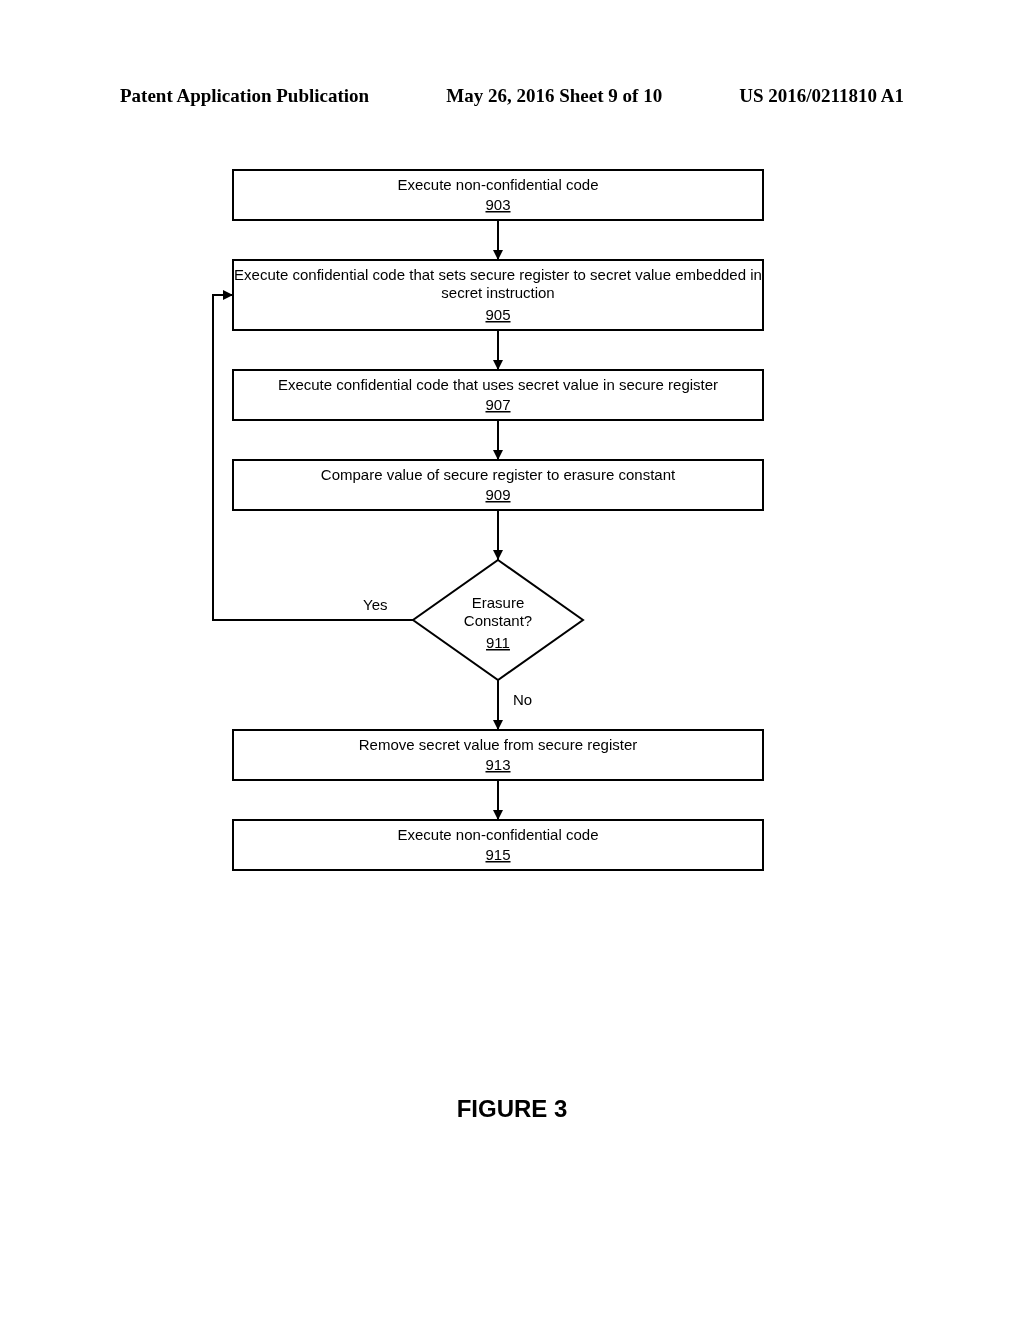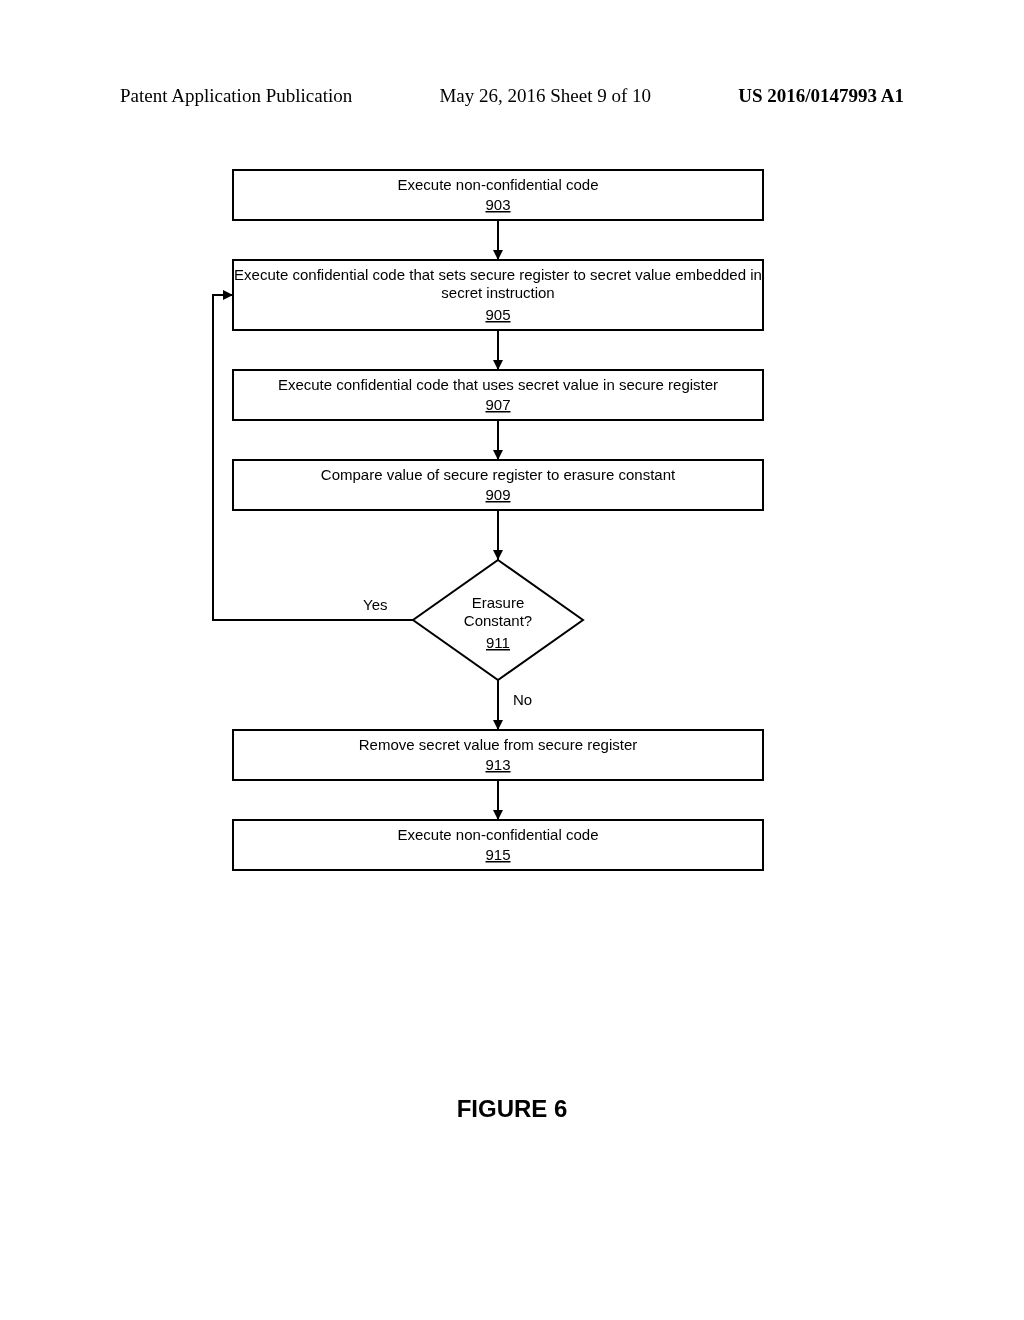--- a/index.html
+++ b/index.html
@@ -21,24 +21,24 @@
       right: 0;
       padding: 0 120px;
       font-family: "Times New Roman", Times, serif;
     }
     .header-line {
       display: flex;
       justify-content: space-between;
       font-size: 19px;
     }
     .header-left {
-      font-weight: normal;
+      font-weight: bold;
     }
     .header-mid {
-      font-weight: normal;
+      font-weight: bold;
     }
     .header-right {
       font-weight: bold;
     }
     .svg-wrap {
       position: absolute;
       top: 140px;
       left: 8px;
     }
     .figure-caption {
@@ -67,21 +67,21 @@
       font-size: 15px;
     }
   </style>
 </head>
 <body>
 
 <div class="header">
   <div class="header-line">
     <span class="header-left">Patent Application Publication</span>
     <span class="header-mid">May 26, 2016  Sheet 9 of 10</span>
-    <span class="header-right">US 2016/0147993 A1</span>
+    <span class="header-right">US 2016/0211810 A1</span>
   </div>
 </div>
 
 <div class="svg-wrap">
   <svg width="1024" height="940">
     <defs>
       <marker id="arrow" markerWidth="12" markerHeight="12" refX="10" refY="5" orient="auto" markerUnits="userSpaceOnUse">
         <path d="M0,0 L10,5 L0,10 Z" fill="#000"></path>
       </marker>
     </defs>
@@ -137,13 +137,13 @@
 
     <g>
       <rect x="225" y="680" width="530" height="50" fill="#fff" stroke="#000" stroke-width="2"></rect>
       <text class="box-text" x="490" y="700">Execute non-confidential code</text>
       <text class="box-num" x="490" y="720">915</text>
     </g>
 
   </svg>
 </div>
 
-<div class="figure-caption">FIGURE 6</div>
+<div class="figure-caption">FIGURE 3</div>
 
 </body></html>

